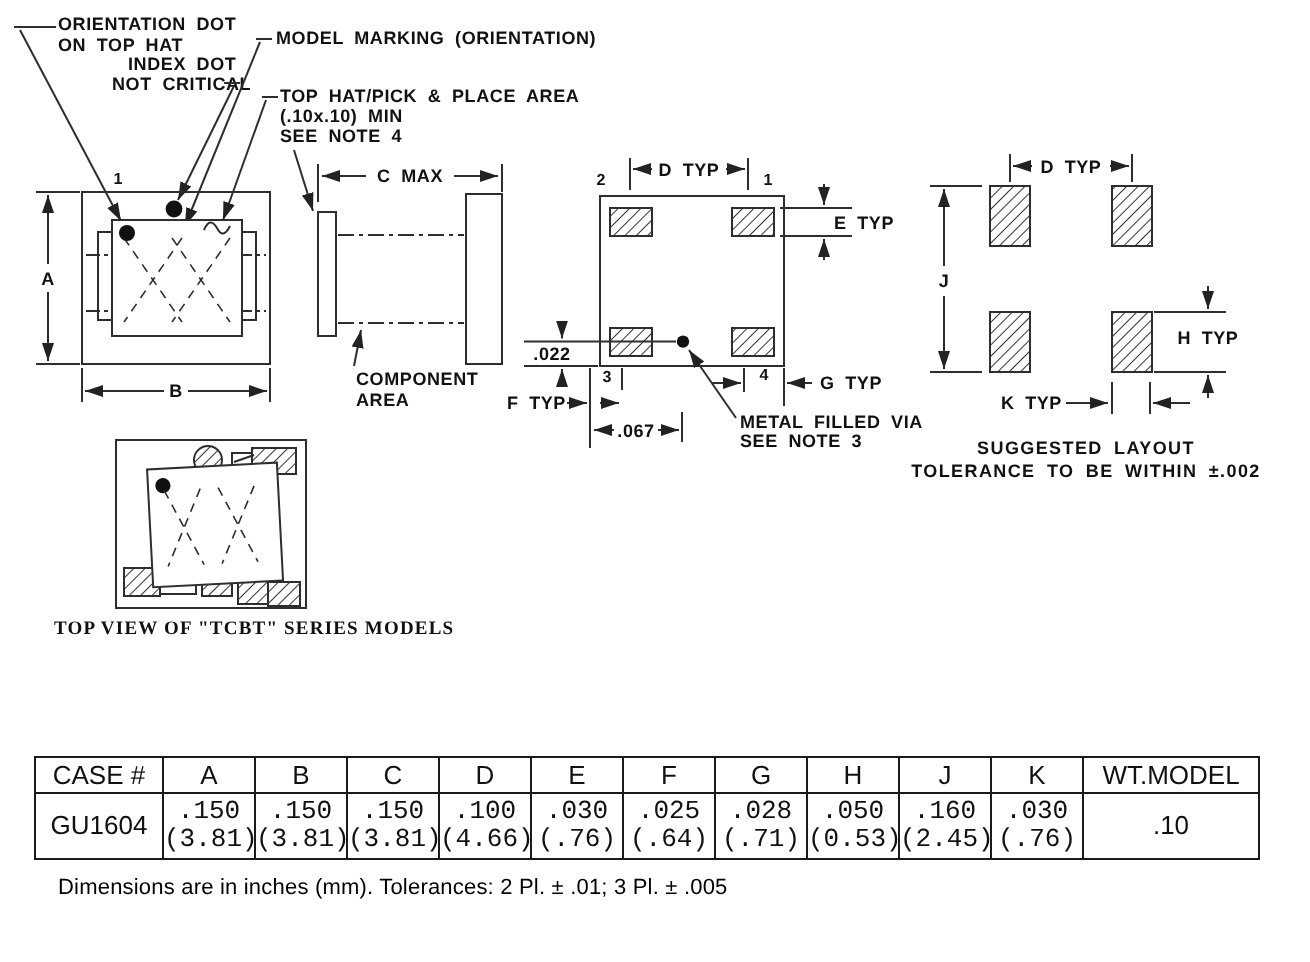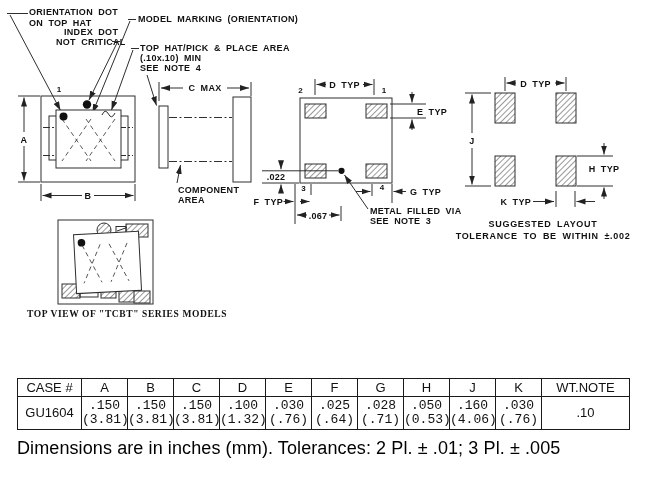--- a/index.html
+++ b/index.html
@@ -11,21 +11,21 @@
   svg .sm{font-size:8px;letter-spacing:0;}
   svg .serif{font-family:"Liberation Serif","DejaVu Serif",serif;font-size:9.5px;letter-spacing:.6px;}
   svg .cap{letter-spacing:.7px;}
   .tbl{position:absolute;left:17px;top:378px;width:613px;border-collapse:collapse;
        table-layout:fixed;background:#fff;}
   .tbl th,.tbl td{border:1.5px solid #1a1a1a;text-align:center;color:#111;
        font-family:"Liberation Sans",sans-serif;overflow:hidden;margin-top:36px;}
   .tbl th{height:17px;font-size:13px;font-weight:normal;padding:0;}
   .tbl td{font-size:13px;line-height:14px;padding:2px 0;}
   .two span{display:block;font-family:Liberation Mono, monospace;}
-  .note{position:absolute;left:17px;top:438px;font-size:18px;color:#000;
+  .note{position:absolute;left:29px;top:438px;font-size:11px;color:#000;
         letter-spacing:.1px;font-family:"Liberation Sans",sans-serif;}
 </style>
 </head>
 <body>
 
 <svg width="655" height="375" viewBox="0 0 655 375">
   <defs>
     <pattern id="hatch" width="4" height="4" patternUnits="userSpaceOnUse" patternTransform="rotate(45)">
       <rect width="4" height="4" fill="#fff"></rect>
       <line x1="0" y1="0" x2="0" y2="4" stroke="#333" stroke-width="1"></line>
@@ -260,61 +260,61 @@
       <th>A</th>
       <th>B</th>
       <th>C</th>
       <th>D</th>
       <th>E</th>
       <th>F</th>
       <th>G</th>
       <th>H</th>
       <th>J</th>
       <th>K</th>
-      <th>WT.NOTE</th>
+      <th>WT.MODEL</th>
     </tr>
   </thead>
   <tbody>
     <tr>
       <td>GU1604</td>
       <td class="two">
           <span>.150</span>
           <span>(3.81)</span>
         </td>
       <td class="two">
           <span>.150</span>
           <span>(3.81)</span>
         </td>
       <td class="two">
           <span>.150</span>
           <span>(3.81)</span>
         </td>
       <td class="two">
           <span>.100</span>
-          <span>(1.32)</span>
+          <span>(4.66)</span>
         </td>
       <td class="two">
           <span>.030</span>
           <span>(.76)</span>
         </td>
       <td class="two">
           <span>.025</span>
           <span>(.64)</span>
         </td>
       <td class="two">
           <span>.028</span>
           <span>(.71)</span>
         </td>
       <td class="two">
           <span>.050</span>
           <span>(0.53)</span>
         </td>
       <td class="two">
           <span>.160</span>
-          <span>(4.06)</span>
+          <span>(2.45)</span>
         </td>
       <td class="two">
           <span>.030</span>
           <span>(.76)</span>
         </td>
       <td>.10</td>
     </tr>
   </tbody>
 </table>
 

